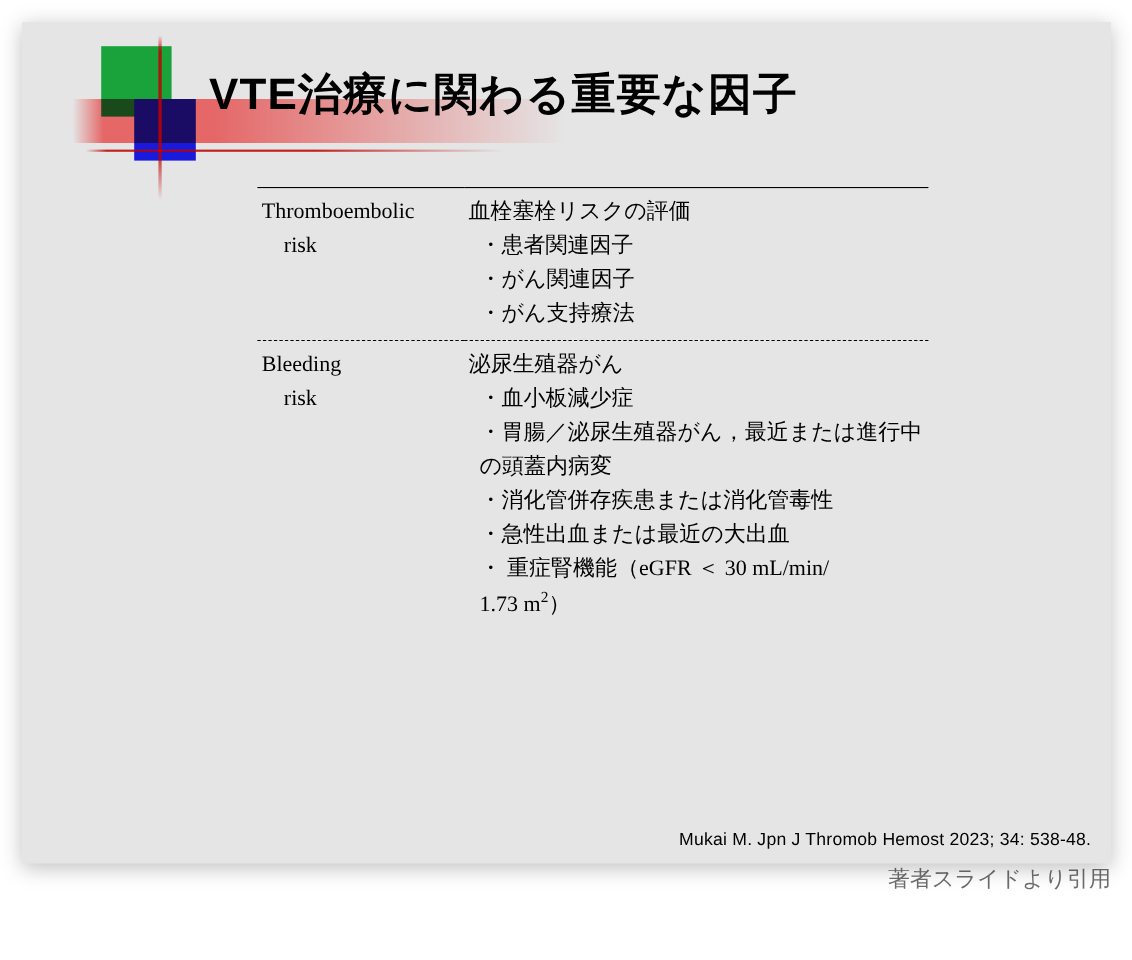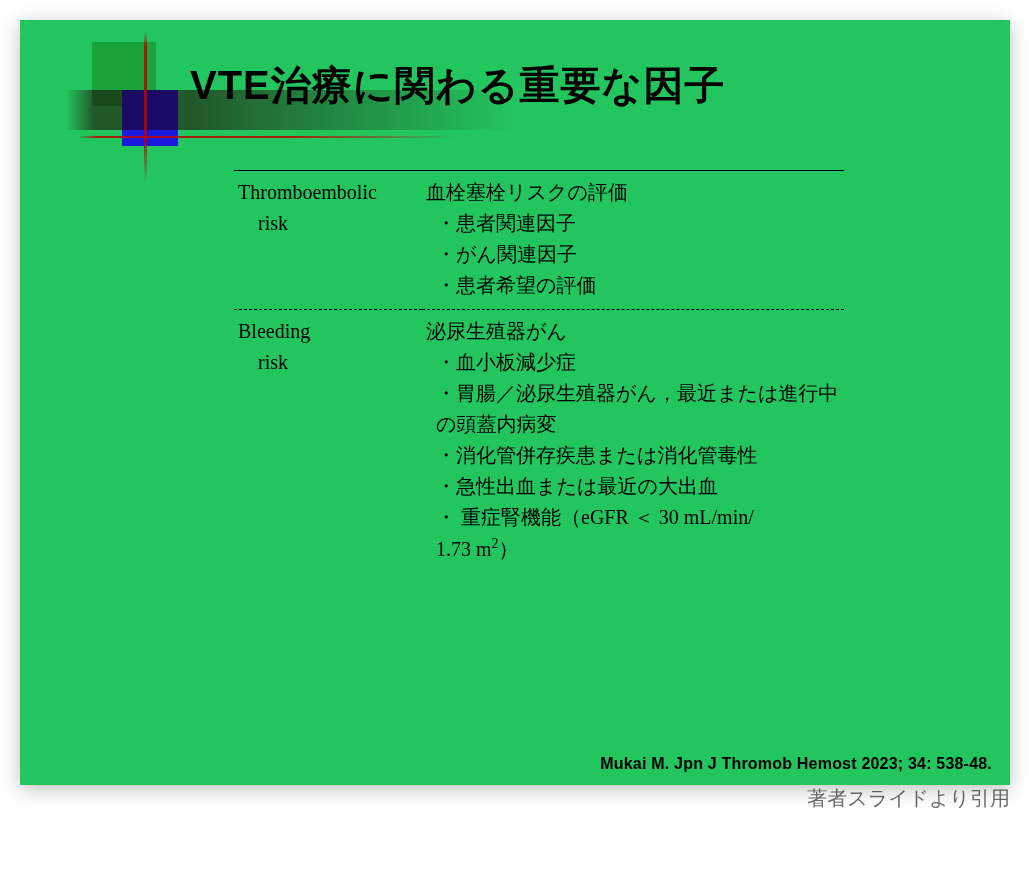--- a/index.html
+++ b/index.html
@@ -13,21 +13,21 @@
     width: 1029px;
     height: 873px;
     padding: 20px 20px 0 0;
     box-sizing: border-box;
   }
   .slide {
     position: relative;
     width: 990px;
     height: 765px;
     margin-left: 20px;
-    background: #22c55e;
+    background: #e5e5e5;
     box-shadow: 0 4px 18px rgba(0,0,0,0.25);
   }
 
   
   .deco {
     position: absolute;
     top: 12px;
     left: 28px;
     width: 150px;
     height: 120px;
@@ -121,21 +121,21 @@
   .sub { padding-left: 0.5em; }
   .sub::before { content: "・"; }
   .right-col div { }
 
   .citation {
     position: absolute;
     right: 18px;
     bottom: 12px;
     font-family: Arial, "Hiragino Kaku Gothic ProN", sans-serif;
     font-size: 16px;
-    font-weight: 700;
+    font-weight: 400;
     color: #000;
     letter-spacing: 0.2px;
   }
 
   .caption {
     width: 990px;
     margin-left: 20px;
     text-align: right;
     font-family: "Hiragino Kaku Gothic ProN", "Yu Gothic", sans-serif;
     font-size: 20px;
@@ -166,21 +166,21 @@
         <tbody>
             <tr class="row-top">
           <td class="left">
             <div class="l1">Thromboembolic</div>
             <div class="l2">risk</div>
           </td>
           <td class="right-col">
             <div>血栓塞栓リスクの評価</div>
             <div class="sub">患者関連因子</div>
             <div class="sub">がん関連因子</div>
-            <div class="sub">患者希望の評価</div>
+            <div class="sub">がん支持療法</div>
           </td>
         </tr>
         <tr class="dashed">
           <td class="left">
             <div class="l1">Bleeding</div>
             <div class="l2">risk</div>
           </td>
           <td class="right-col">
             <div>泌尿生殖器がん</div>
             <div class="sub">血小板減少症</div>

